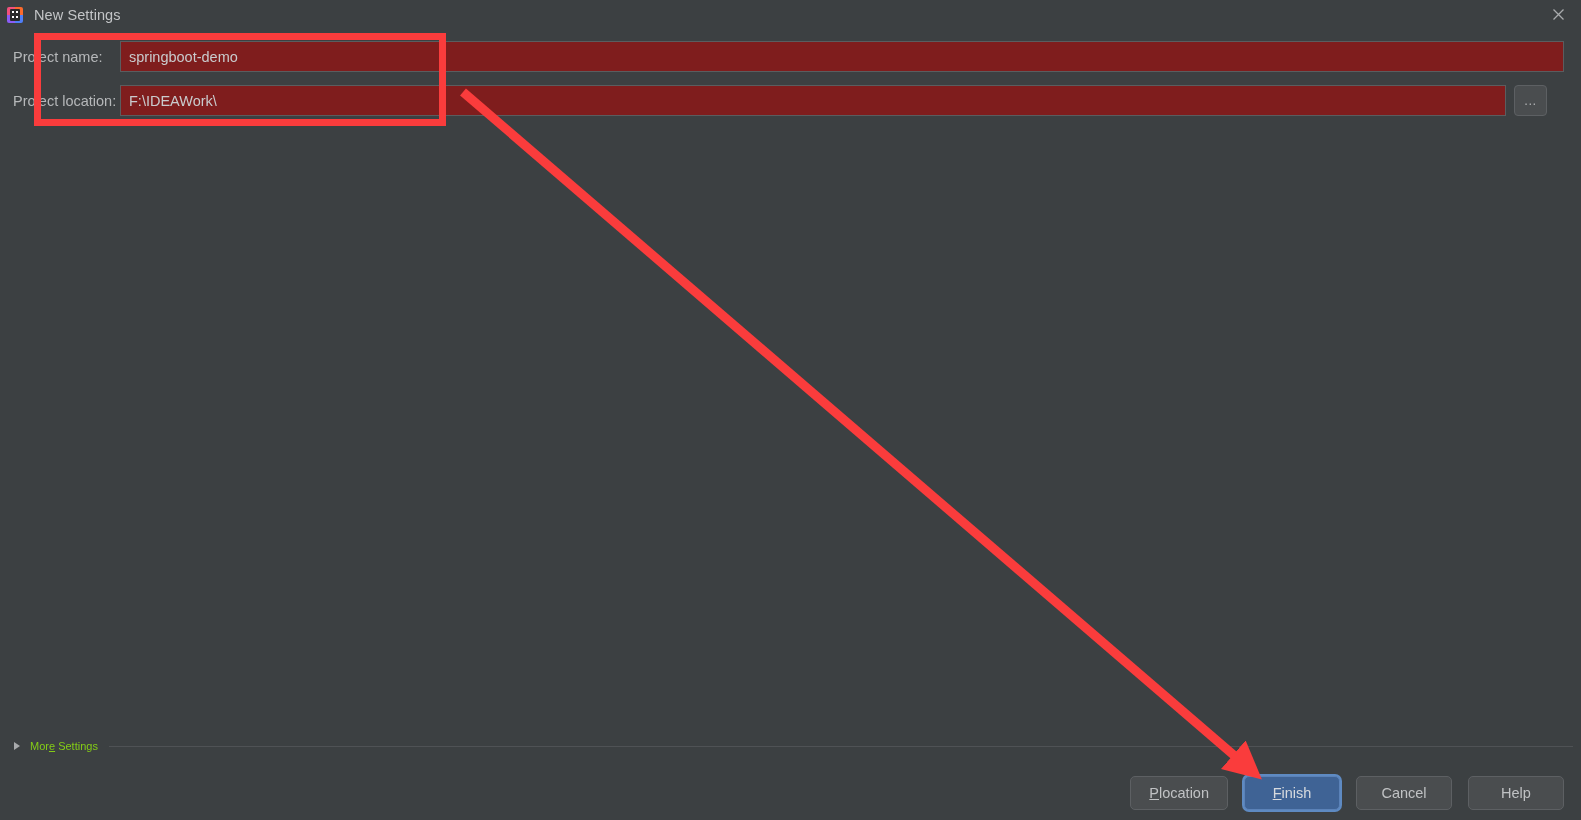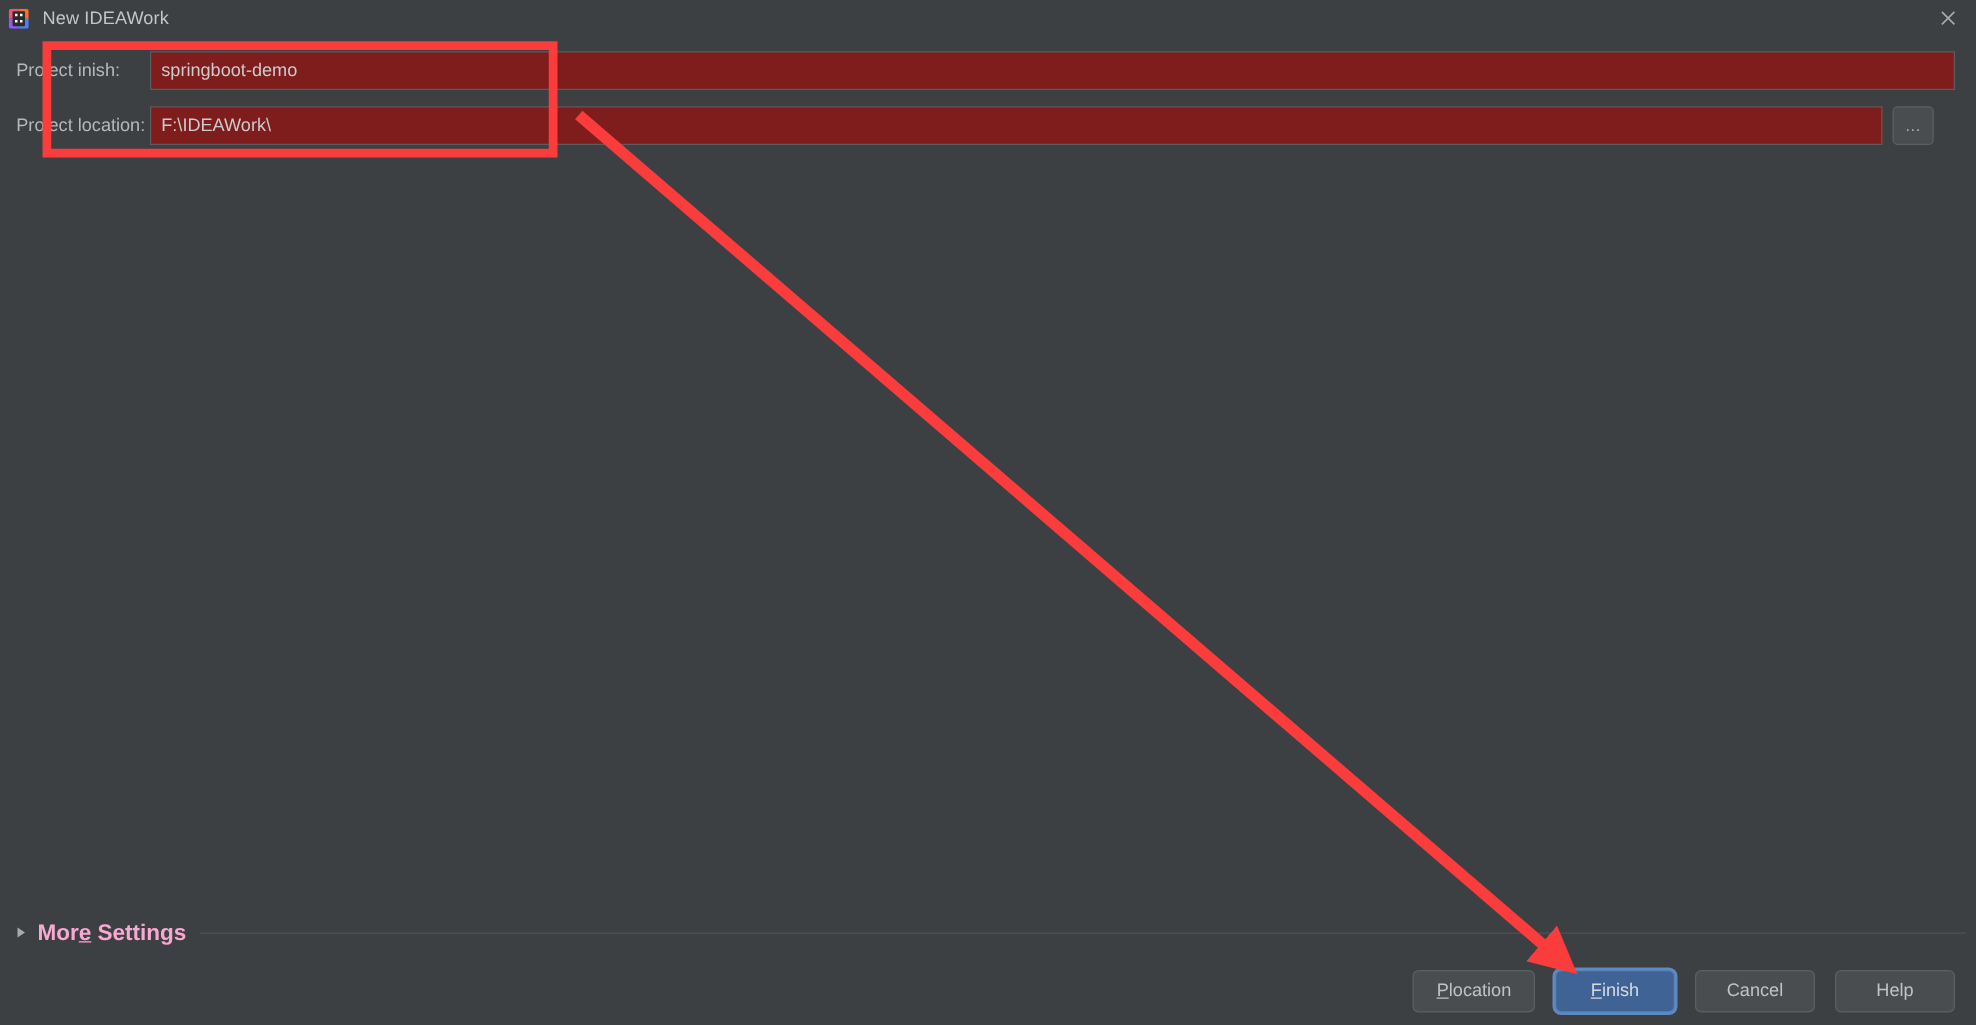--- a/index.html
+++ b/index.html
@@ -140,24 +140,23 @@
     flex: 0 0 auto;
   }
   #disclosure-triangle {
     width: 0; height: 0;
     border-left: 6px solid #a8aaac;
     border-top: 4.5px solid transparent;
     border-bottom: 4.5px solid transparent;
     margin-right: 10px;
   }
   #more-settings-label {
-    font-size: 18px;
-    color: #f9a8d4;
+    font-size: 11px;
+    color: #84cc16;
     white-space: nowrap;
-    font-weight: bold;
   }
   #more-settings-label u { text-decoration: underline; }
   #more-settings-divider {
     height: 1px;
     background: #4f5255;
     flex: 1 1 auto;
     margin-left: 11px;
     margin-right: 8px;
   }
 
@@ -214,33 +213,33 @@
 <body>
 
 <div id="titlebar">
   <div id="app-logo">
     <span class="q1"></span>
       <span class="q2"></span>
       <span class="q3"></span>
       <span class="q4"></span>
     <span class="badge"></span>
   </div>
-  <div id="window-title">New IDEAWork</div>
+  <div id="window-title">New Settings</div>
   <div id="close-button">
     <svg width="13" height="13" viewBox="0 0 13 13" aria-hidden="true">
       <path d="M1.5 1.5 L11.5 11.5 M11.5 1.5 L1.5 11.5" stroke="#a9abad" stroke-width="1.3" fill="none"></path>
     </svg>
   </div>
 </div>
 
 <div id="form-area">
 
   <div class="form-row" id="row-project-name">
     <div class="field-label">
-      <span>Pro</span><u>j</u><span>ect inish:</span>
+      <span>Pro</span><u>j</u><span>ect name:</span>
     </div>
     <input class="text-input" id="project-name-input" type="text" value="springboot-demo" style="">
   </div>
 
   <div class="form-row" id="row-project-location">
     <div class="field-label">
       <span>Pro</span><u>j</u><span>ect location:</span>
     </div>
     <input class="text-input" id="project-location-input" type="text" value="F:\IDEAWork\" style="">
     <div id="browse-button">

